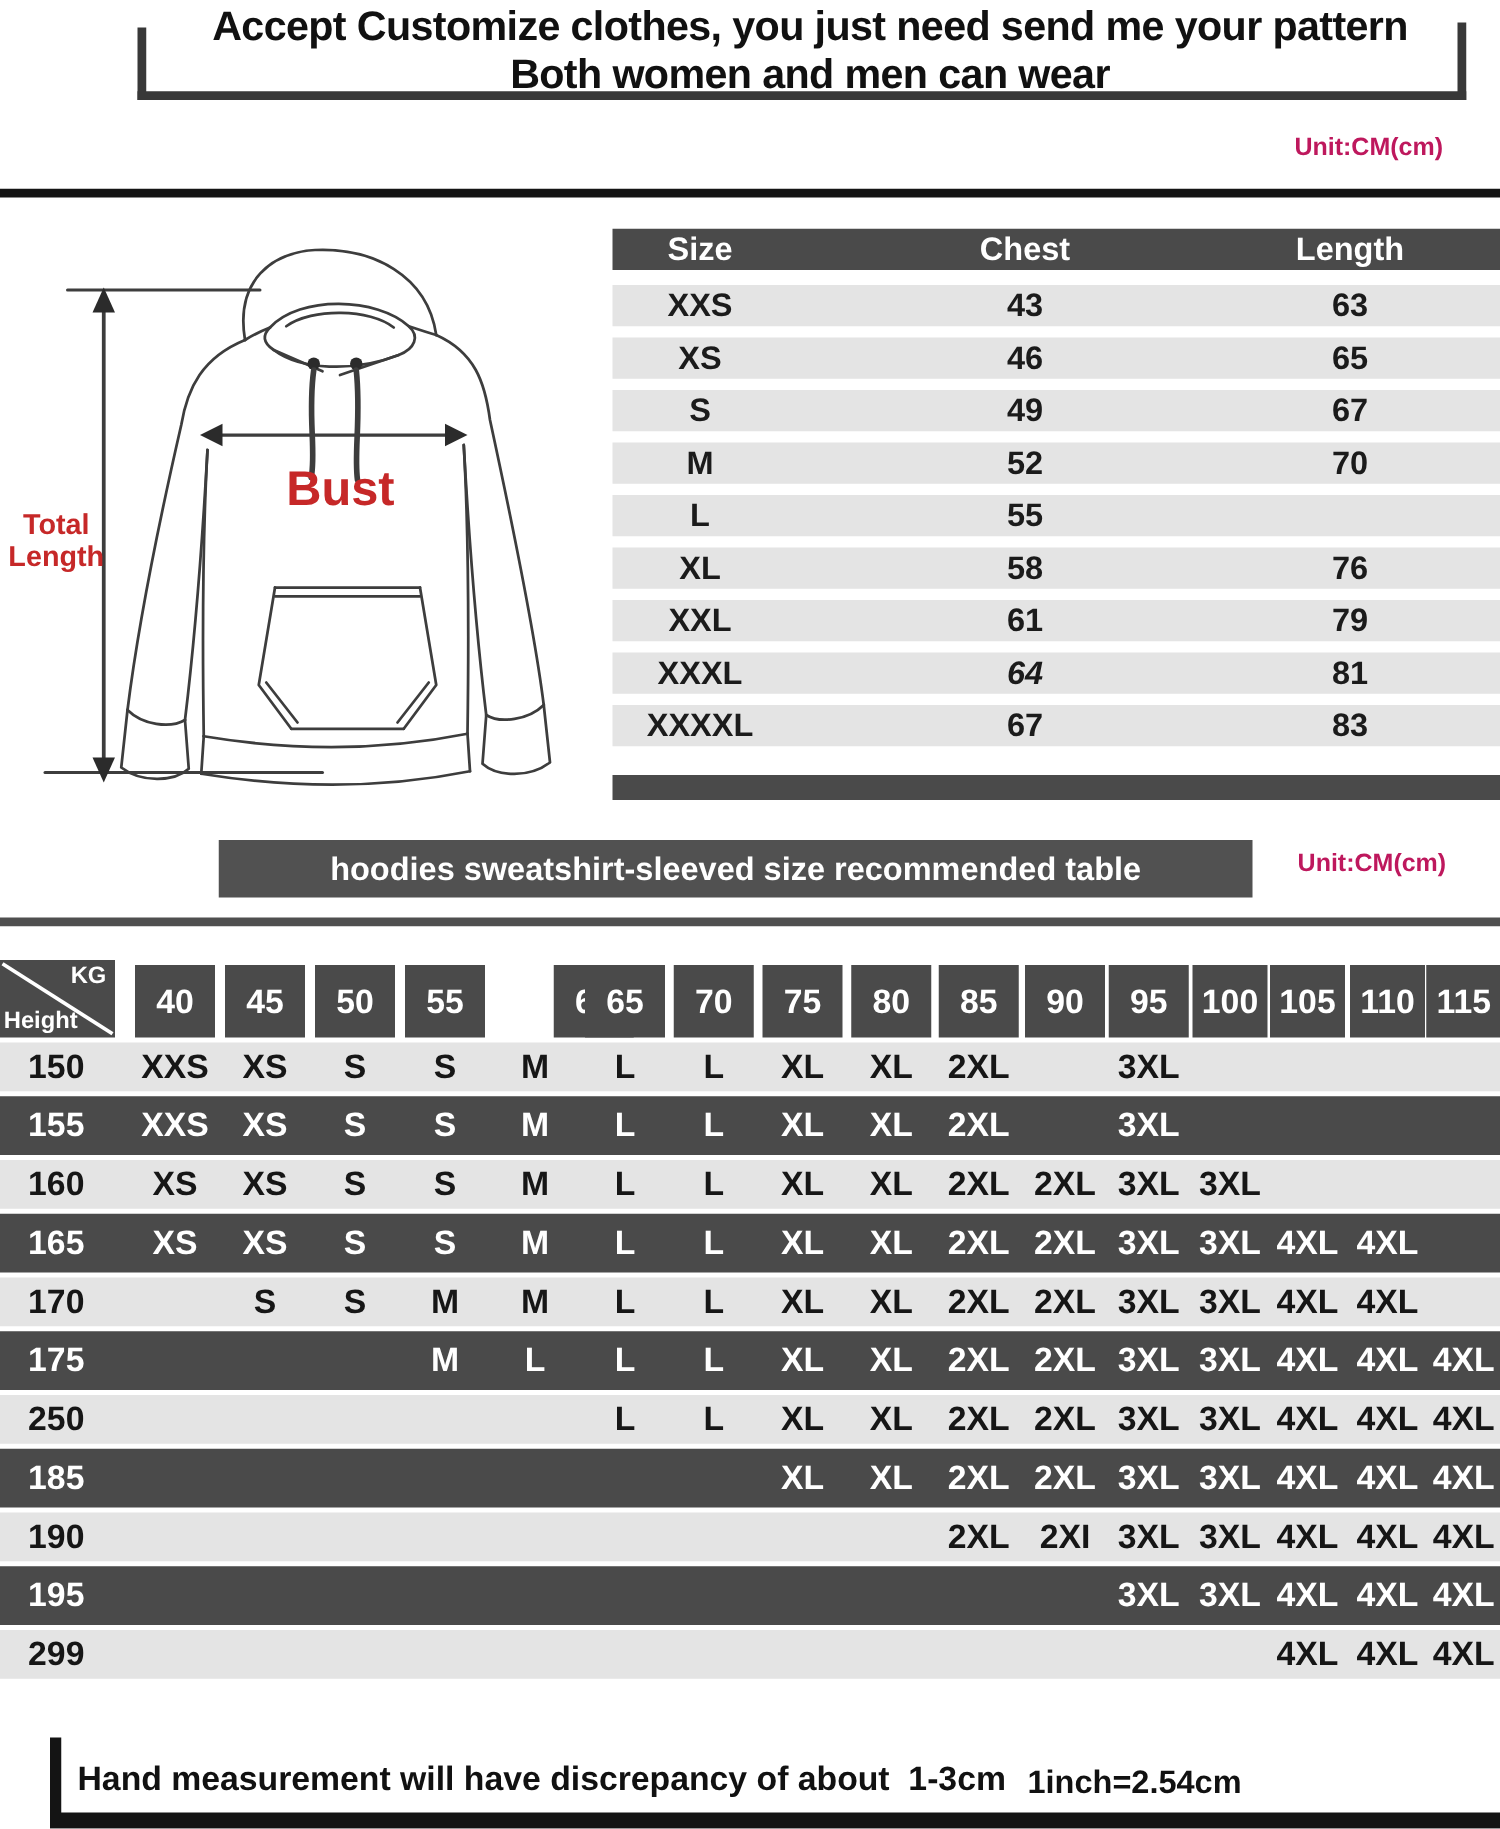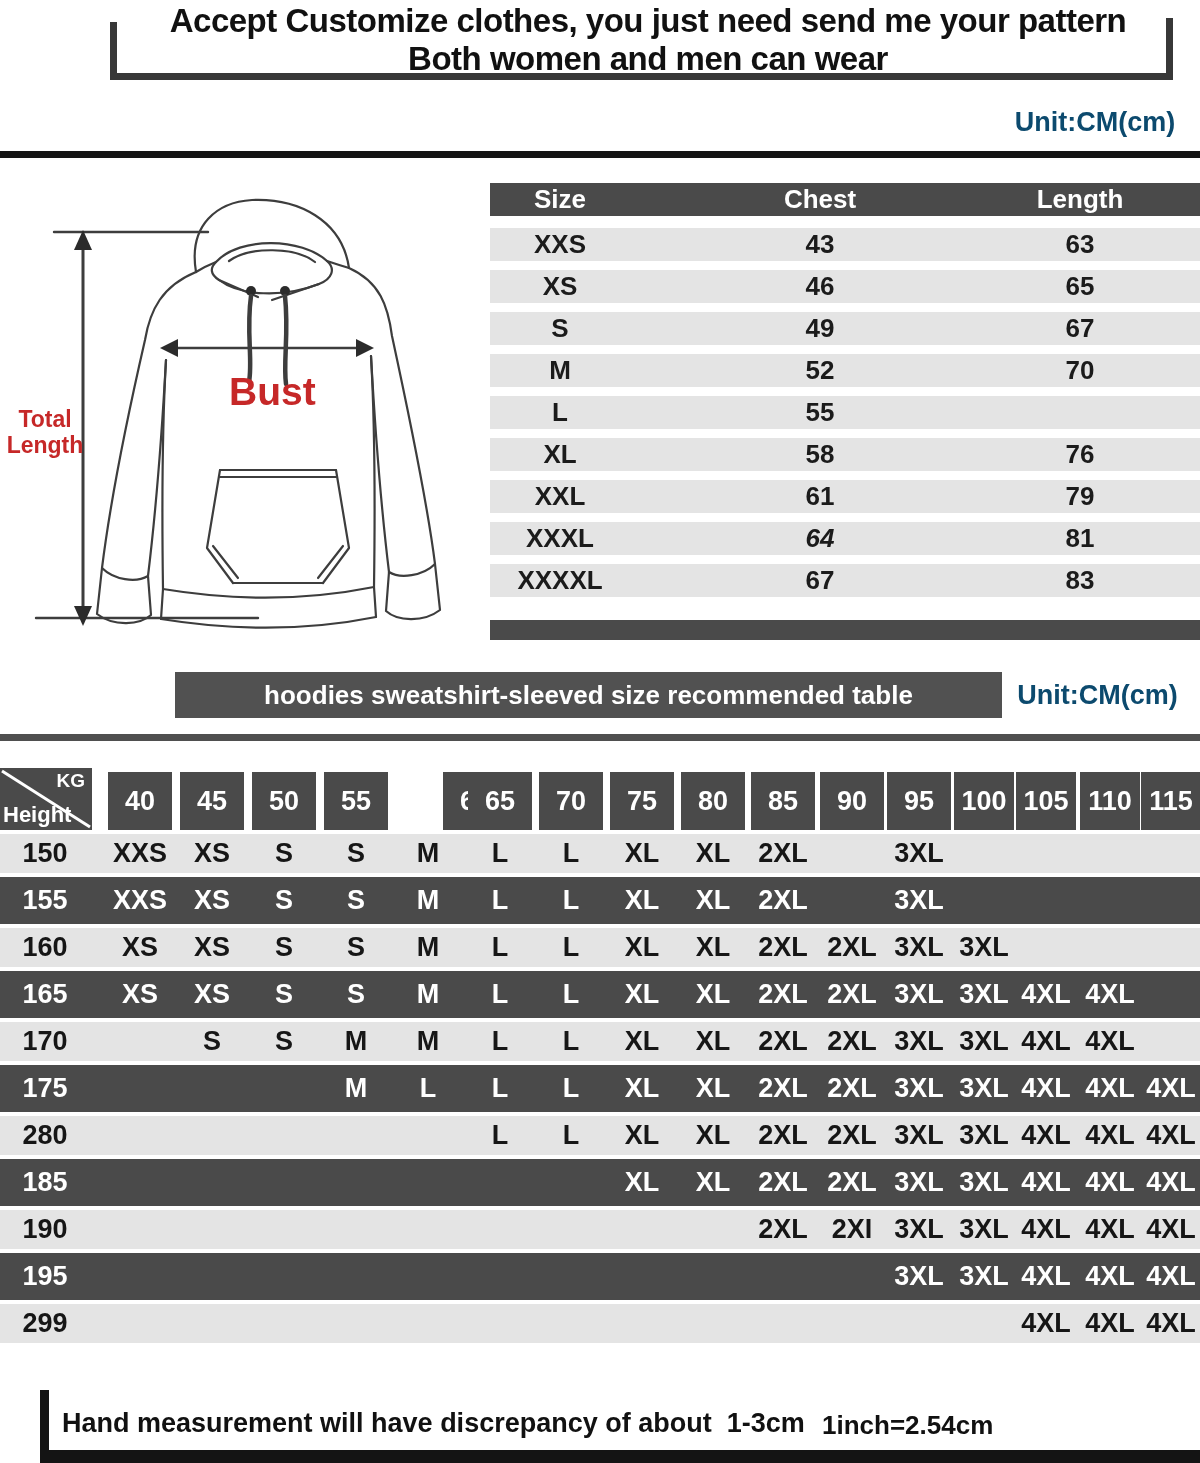--- a/index.html
+++ b/index.html
@@ -5,33 +5,33 @@
   html,body{margin:0;padding:0;background:#fff;}
   #page{position:relative;width:1200px;height:1463px;background:#fff;overflow:hidden;
         font-family:"Liberation Sans",sans-serif;font-weight:bold;}
   .abs{position:absolute;}
   .pre{white-space:pre;}
   
   .bar{background:#383838;}
   .title{left:96px;width:1104px;text-align:center;color:#111;font-size:33px;letter-spacing:-0.5px;}
   
   .banner{background:#515151;color:#fff;text-align:center;}
-  .unit{color:#0c4a6e;font-size:27px;}
+  .unit{color:#be185d;font-size:20px;}
   
   #size-table{left:490px;top:183px;width:710px;height:460px;}
   .st-header{position:absolute;top:0;left:0;width:710px;height:33px;background:#4a4a4a;}
   .st-h{position:absolute;top:0;height:33px;line-height:33px;text-align:center;color:#fff;font-size:26px;font-weight:bold;}
   .st-band{position:absolute;left:0;width:710px;height:33px;background:#e4e4e4;}
   .st-cell{position:absolute;height:33px;line-height:33px;text-align:center;font-size:26px;font-weight:bold;color:#1b1b1b;}
   .st-footer{position:absolute;left:0;top:437px;width:710px;height:20px;background:#4a4a4a;}
   
   #reco-table{left:0;top:768px;width:1196px;height:580px;}
   .rt-corner{position:absolute;left:0;top:0;width:92px;height:62px;background:#4a4a4a;}
   .corner-kg{position:absolute;top:2px;right:7px;color:#fff;font-size:19px;}
-  .corner-height{position:absolute;bottom:2px;left:3px;color:#fff;font-size:22px;text-align:right;}
+  .corner-height{position:absolute;bottom:2px;left:3px;color:#fff;font-size:19px;text-align:right;}
   .rt-head{position:absolute;top:4px;height:58px;line-height:58px;background:#4a4a4a;color:#fff;text-align:center;font-size:27px;font-weight:bold;}
   .rt-band{position:absolute;left:0;width:1200px;}
   .rt-band.light{background:#e4e4e4;}
   .rt-band.dark{background:#4a4a4a;}
   .rt-cell{position:absolute;text-align:center;font-size:27px;font-weight:bold;}
   .wt{color:#fff;}
   .bt{color:#161616;}
   
   .red{color:#c62828;}
   
@@ -256,21 +256,21 @@
       <div class="rt-cell wt" style="left: 600px; width: 84px; top: 297px; line-height: 47px;">XL</div>
       <div class="rt-cell wt" style="left: 671px; width: 84px; top: 297px; line-height: 47px;">XL</div>
       <div class="rt-cell wt" style="left: 741px; width: 84px; top: 297px; line-height: 47px;">2XL</div>
       <div class="rt-cell wt" style="left: 810px; width: 84px; top: 297px; line-height: 47px;">2XL</div>
       <div class="rt-cell wt" style="left: 877px; width: 84px; top: 297px; line-height: 47px;">3XL</div>
       <div class="rt-cell wt" style="left: 942px; width: 84px; top: 297px; line-height: 47px;">3XL</div>
       <div class="rt-cell wt" style="left: 1004px; width: 84px; top: 297px; line-height: 47px;">4XL</div>
       <div class="rt-cell wt" style="left: 1068px; width: 84px; top: 297px; line-height: 47px;">4XL</div>
       <div class="rt-cell wt" style="left: 1129px; width: 84px; top: 297px; line-height: 47px;">4XL</div>
       <div class="rt-band light" style="top: 348px; height: 39px;"></div>
-      <div class="rt-cell bt" style="left: 2px; width: 86px; top: 348px; line-height: 39px;">280</div>
+      <div class="rt-cell bt" style="left: 2px; width: 86px; top: 348px; line-height: 39px;">250</div>
       <div class="rt-cell bt" style="left: 458px; width: 84px; top: 348px; line-height: 39px;">L</div>
       <div class="rt-cell bt" style="left: 529px; width: 84px; top: 348px; line-height: 39px;">L</div>
       <div class="rt-cell bt" style="left: 600px; width: 84px; top: 348px; line-height: 39px;">XL</div>
       <div class="rt-cell bt" style="left: 671px; width: 84px; top: 348px; line-height: 39px;">XL</div>
       <div class="rt-cell bt" style="left: 741px; width: 84px; top: 348px; line-height: 39px;">2XL</div>
       <div class="rt-cell bt" style="left: 810px; width: 84px; top: 348px; line-height: 39px;">2XL</div>
       <div class="rt-cell bt" style="left: 877px; width: 84px; top: 348px; line-height: 39px;">3XL</div>
       <div class="rt-cell bt" style="left: 942px; width: 84px; top: 348px; line-height: 39px;">3XL</div>
       <div class="rt-cell bt" style="left: 1004px; width: 84px; top: 348px; line-height: 39px;">4XL</div>
       <div class="rt-cell bt" style="left: 1068px; width: 84px; top: 348px; line-height: 39px;">4XL</div>

